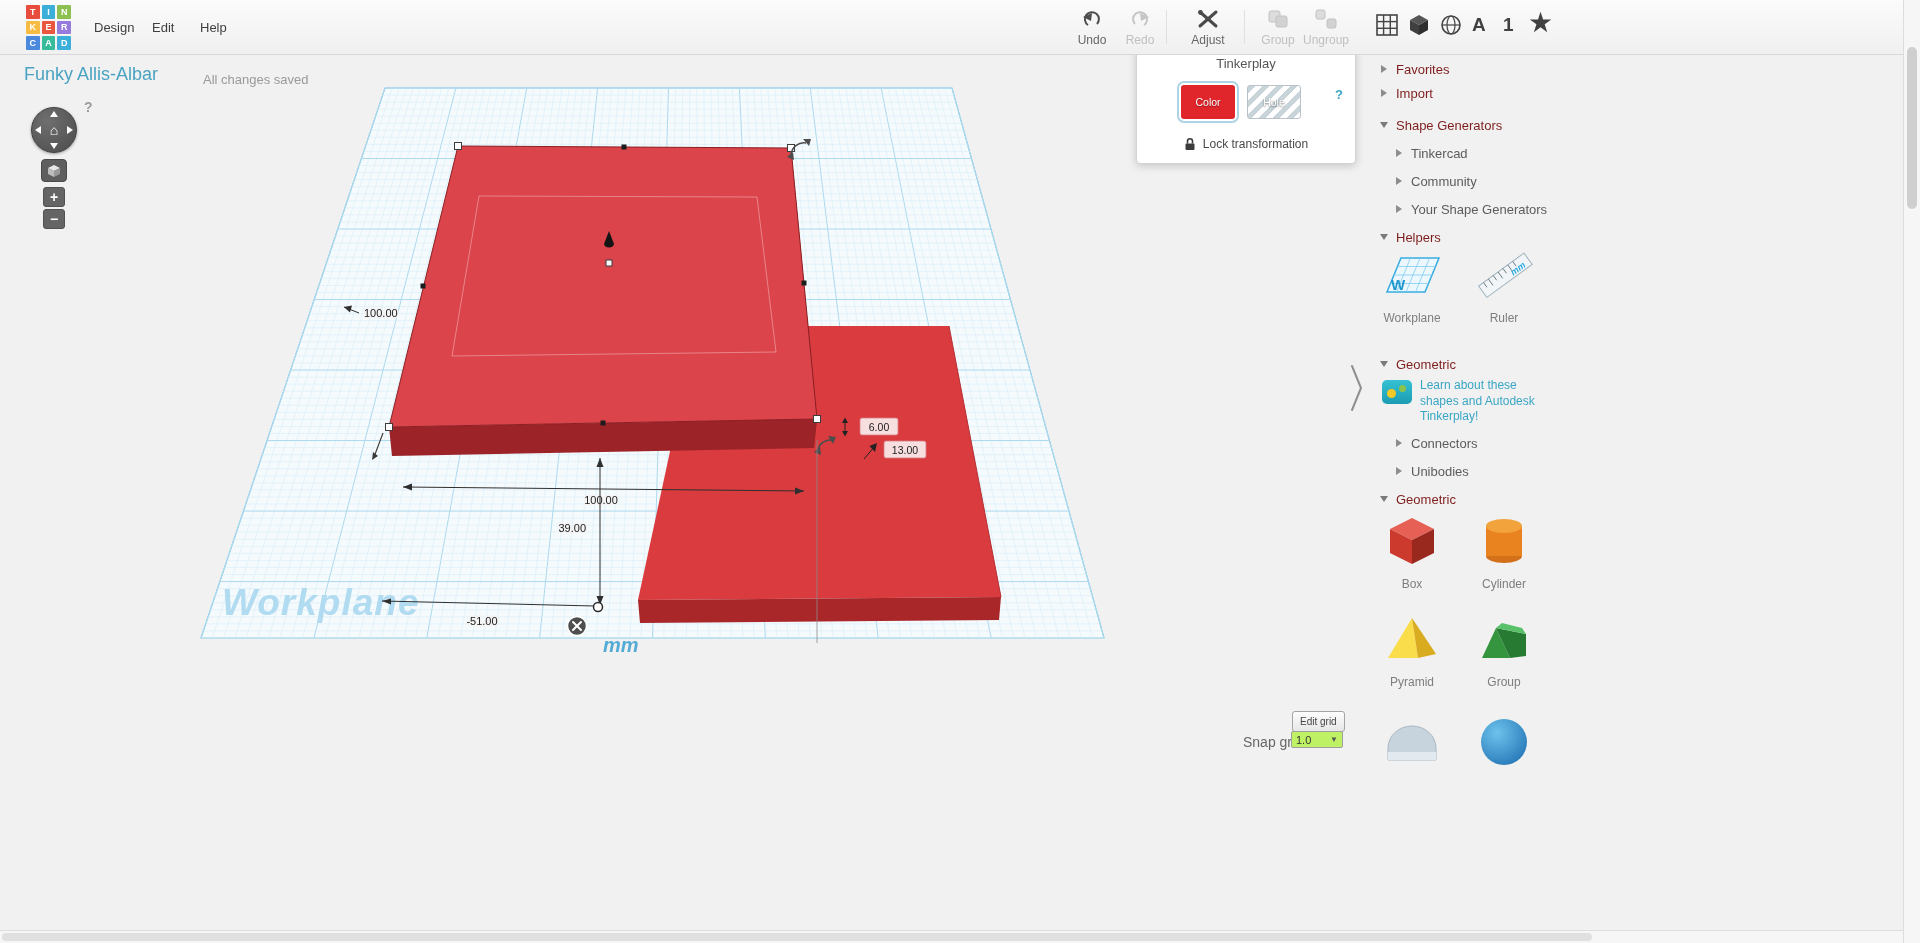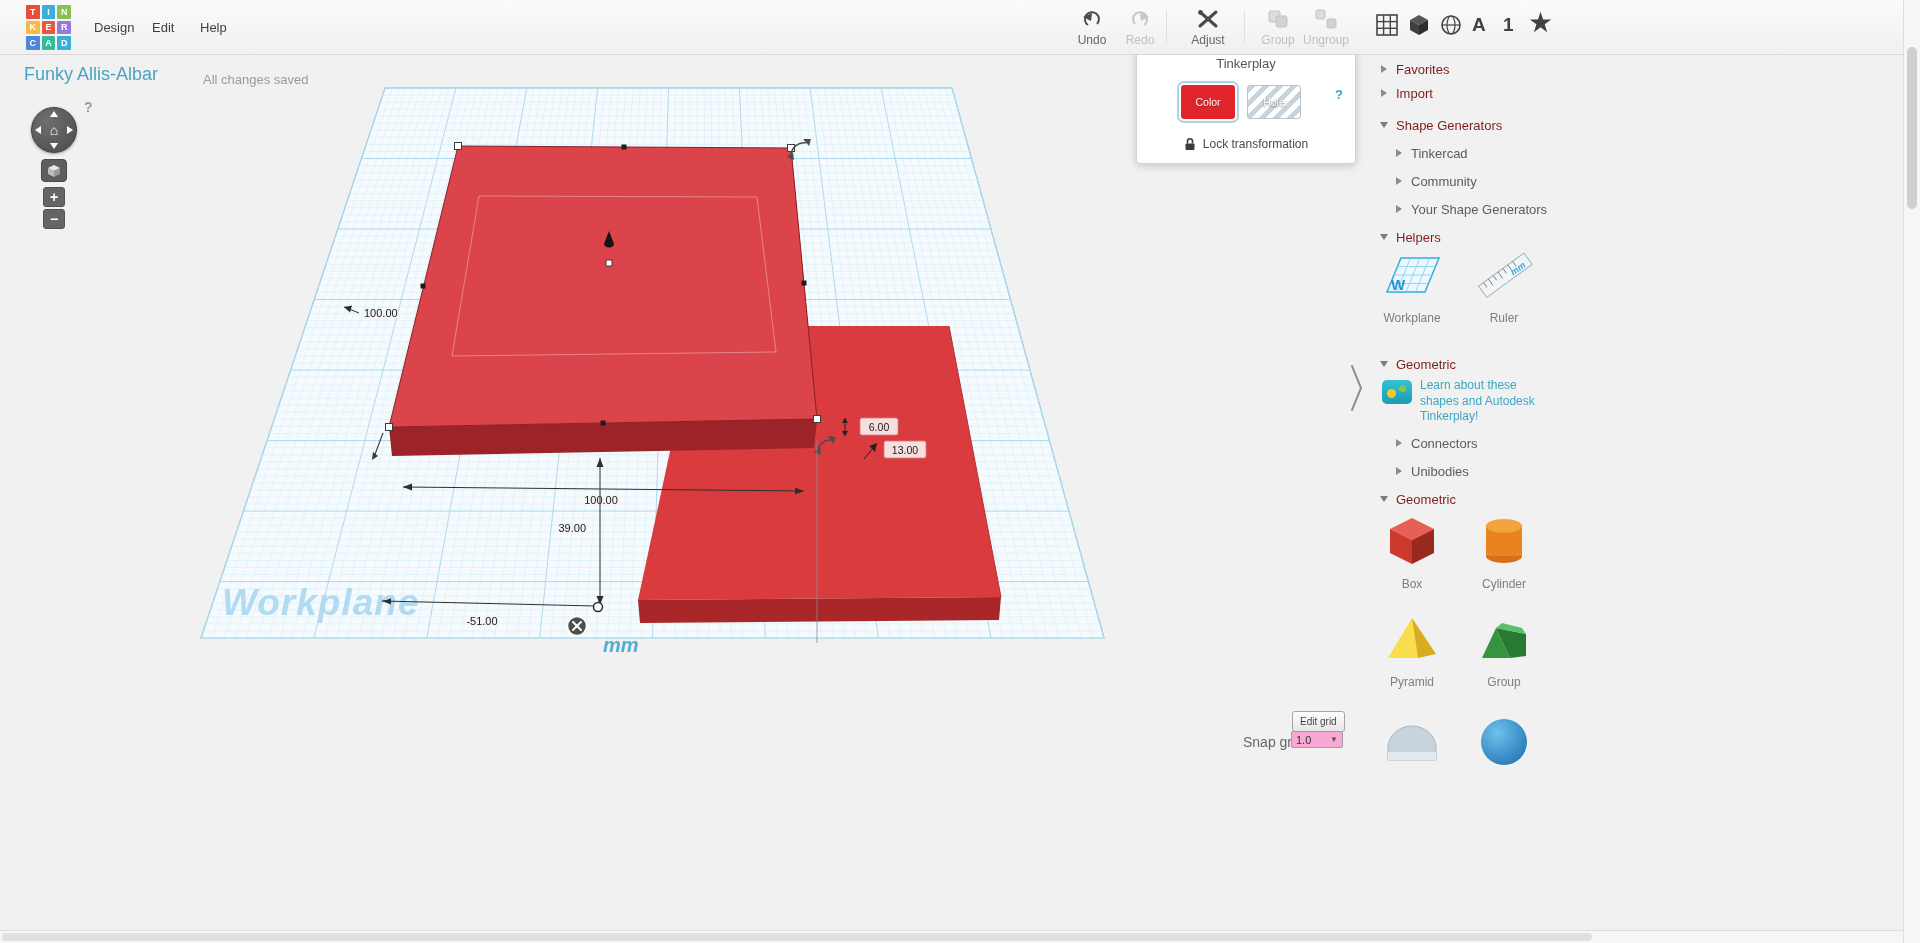--- a/index.html
+++ b/index.html
@@ -40,21 +40,21 @@
   .insp-title{position:absolute;left:0;top:7px;width:100%;text-align:center;font-size:13px;color:#555}
   .chip{position:absolute;top:36px;width:54px;height:34px;border-radius:3px;display:flex;align-items:center;justify-content:center;font-size:10.5px;color:#fff;cursor:pointer}
   .chip-color{left:44px;background:#e0262b;text-shadow:0 1px 1px rgba(0,0,0,.4);box-shadow:0 0 0 2px #fff,0 0 0 4px #aed3e4}
   .chip-hole{left:110px;background:repeating-linear-gradient(135deg,#c9d4da 0 5px,#ffffff 5px 10px);border:1px solid #b9c2c8;text-shadow:0 1px 2px rgba(0,0,0,.55)}
   .insp-help{position:absolute;left:198px;top:38px;color:#3aa6c4;font-size:13px;font-weight:bold;cursor:pointer}
   .lockrow{position:absolute;left:0;top:88px;width:100%;display:flex;align-items:center;justify-content:center;gap:7px;font-size:12px;color:#4a4a4a;cursor:pointer}
 
   
   .editgrid{position:absolute;left:1292px;top:711px;padding:4px 7px;font-size:10px;color:#444;background:linear-gradient(#fdfdfd,#e7e7e7);border:1px solid #a5a5a5;border-radius:3px;cursor:pointer;z-index:5}
   .snaplabel{position:absolute;left:1243px;top:734px;font-size:14px;color:#666;z-index:5}
-  .snapselect{position:absolute;left:1291px;top:731px;width:52px;height:17px;background:#f9a8d4;border:1px solid #9e9e9e;border-radius:2px;display:flex;align-items:center;justify-content:space-between;padding:0 4px;font-size:11px;color:#333;cursor:pointer;z-index:5}
+  .snapselect{position:absolute;left:1291px;top:731px;width:52px;height:17px;background:#bef264;border:1px solid #9e9e9e;border-radius:2px;display:flex;align-items:center;justify-content:space-between;padding:0 4px;font-size:11px;color:#333;cursor:pointer;z-index:5}
   .snapselect .ar{font-size:8px;color:#555}
 
   
   .sect{position:absolute;left:1368px;width:210px;height:24px;display:flex;align-items:center;font-size:13px;color:#7f1d1d;cursor:pointer;z-index:5}
   .sect.child{color:#5c5c5c}
   .tri-d{width:0;height:0;border-left:4.5px solid transparent;border-right:4.5px solid transparent;border-top:6px solid #7a7a7a;margin:0 8px 0 12px;flex:0 0 auto}
   .tri-r{width:0;height:0;border-top:4.5px solid transparent;border-bottom:4.5px solid transparent;border-left:6px solid #8d8d8d;margin:0 9px 0 13px;flex:0 0 auto}
   .sect.child .tri-r{margin-left:28px}
   .tile{position:absolute;width:76px;text-align:center;cursor:pointer;z-index:5}
   .tile .tlabel{font-size:12px;color:#7e7e7e;margin-top:3px}

